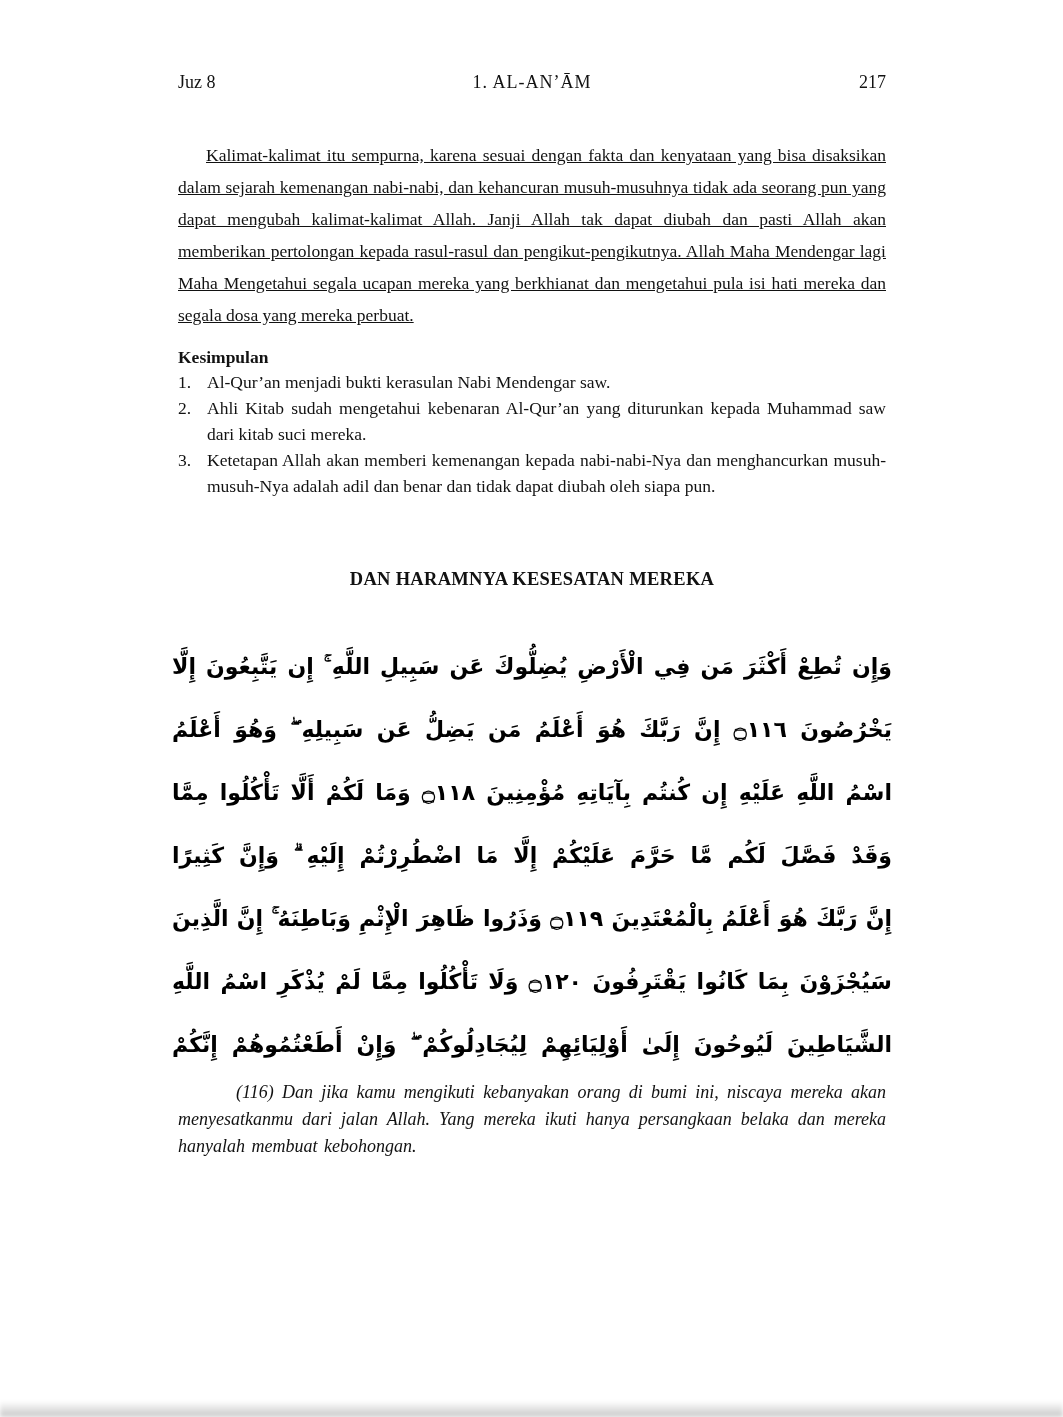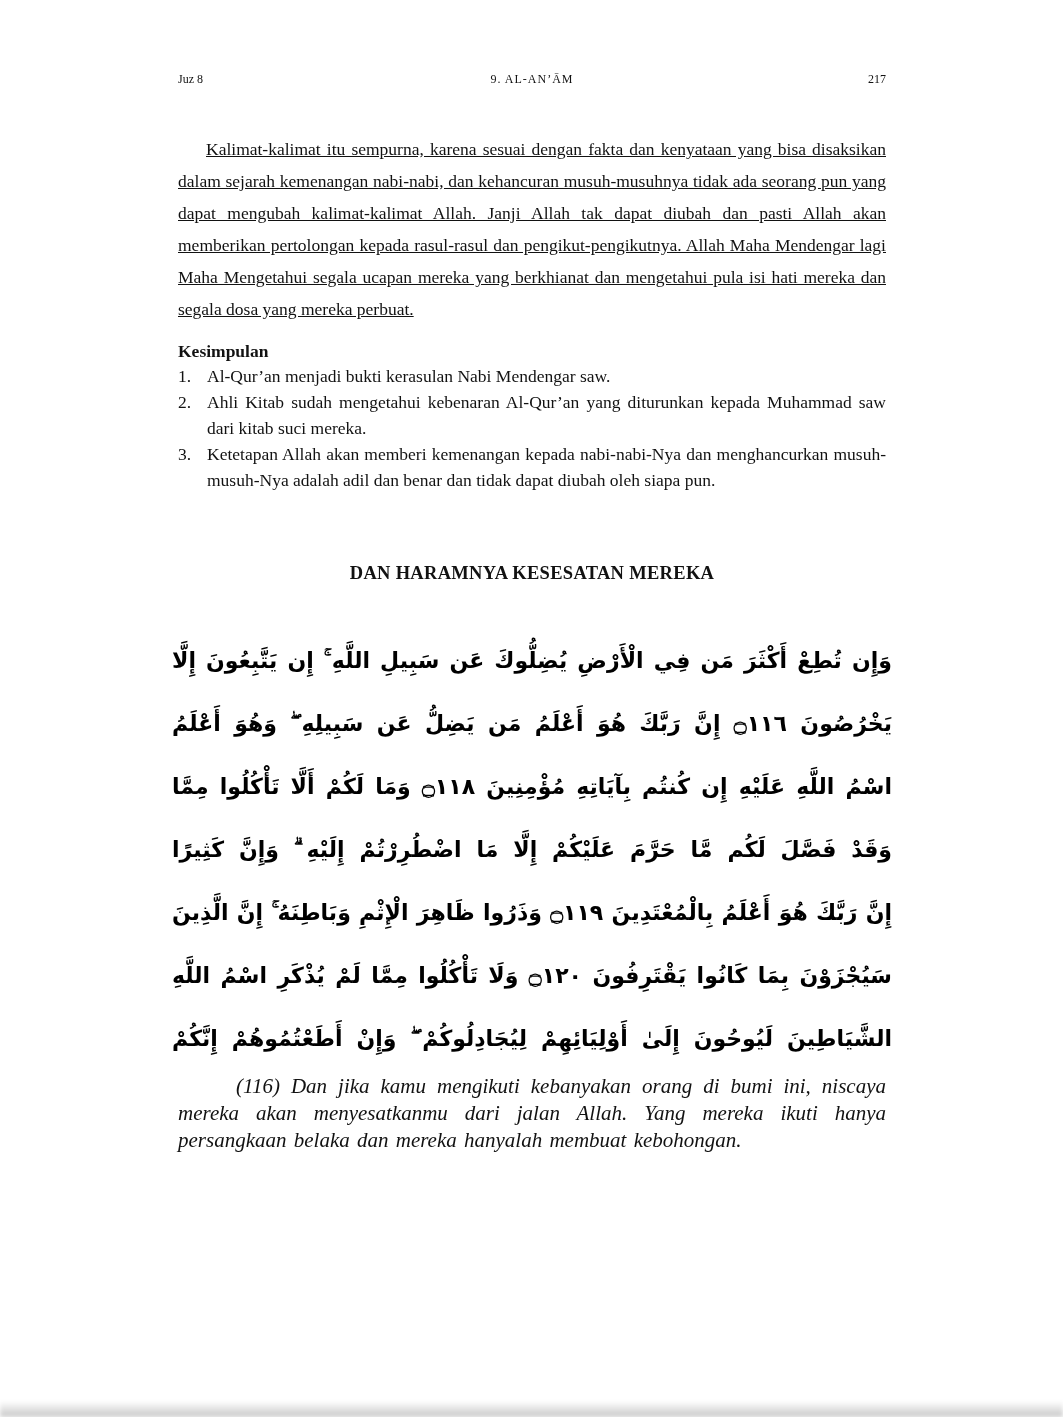--- a/index.html
+++ b/index.html
@@ -11,21 +11,21 @@
     color: #121212;
     font-family: "Liberation Serif", serif;
     box-sizing: border-box;
     padding: 72px 177px 0 178px;
     overflow: hidden;
   }
   .page-header {
     display: grid;
     grid-template-columns: 1fr auto 1fr;
     align-items: baseline;
-    font-size: 12px;
+    font-size: 18px;
   }
   .page-header .hl { text-align: left; }
   .page-header .hc { text-align: center; letter-spacing: 1px; }
   .page-header .hr { text-align: right; }
 
   .body-par {
     margin: 46px 0 8px 0;
     font-size: 17.5px;
     line-height: 32px;
     text-align: justify;
@@ -79,21 +79,21 @@
     height: 0;
   }
 
   .terjemah-heading {
     margin-top: 26px;
     font-size: 17.5px;
     font-weight: bold;
   }
   .terjemah-par {
     margin: 3px 0 0 0;
-    font-size: 21px;
+    font-size: 18px;
     line-height: 27px;
     font-style: italic;
     text-align: justify;
     text-indent: 58px;
     word-spacing: 2px;
   }
 
   .scan-edge {
     position: absolute;
     left: 0; right: 0; bottom: 0;
@@ -103,21 +103,21 @@
     pointer-events: none;
   }
 </style>
 </head>
 <body>
 
 <div class="page">
 
   <header class="page-header">
     <span class="hl">Juz 8</span>
-    <span class="hc">9. AL-AN’ĀM</span>
+    <span class="hc">1. AL-AN’ĀM</span>
     <span class="hr">217</span>
   </header>
 
   <p class="body-par">Kalimat-kalimat itu sempurna, karena sesuai dengan fakta dan kenyataan yang bisa disaksikan dalam sejarah kemenangan nabi-nabi, dan kehancuran musuh-musuhnya tidak ada seorang pun yang dapat mengubah kalimat-kalimat Allah. Janji Allah tak dapat diubah dan pasti Allah akan memberikan pertolongan kepada rasul-rasul dan pengikut-pengikutnya. Allah Maha Mendengar lagi Maha Mengetahui segala ucapan mereka yang berkhianat dan mengetahui pula isi hati mereka dan segala dosa yang mereka perbuat.</p>
 
   <div class="kesimpulan-heading">Kesimpulan</div>
 
   <div class="klist">
     <div class="klist-item">
       <span class="num">1.</span>

